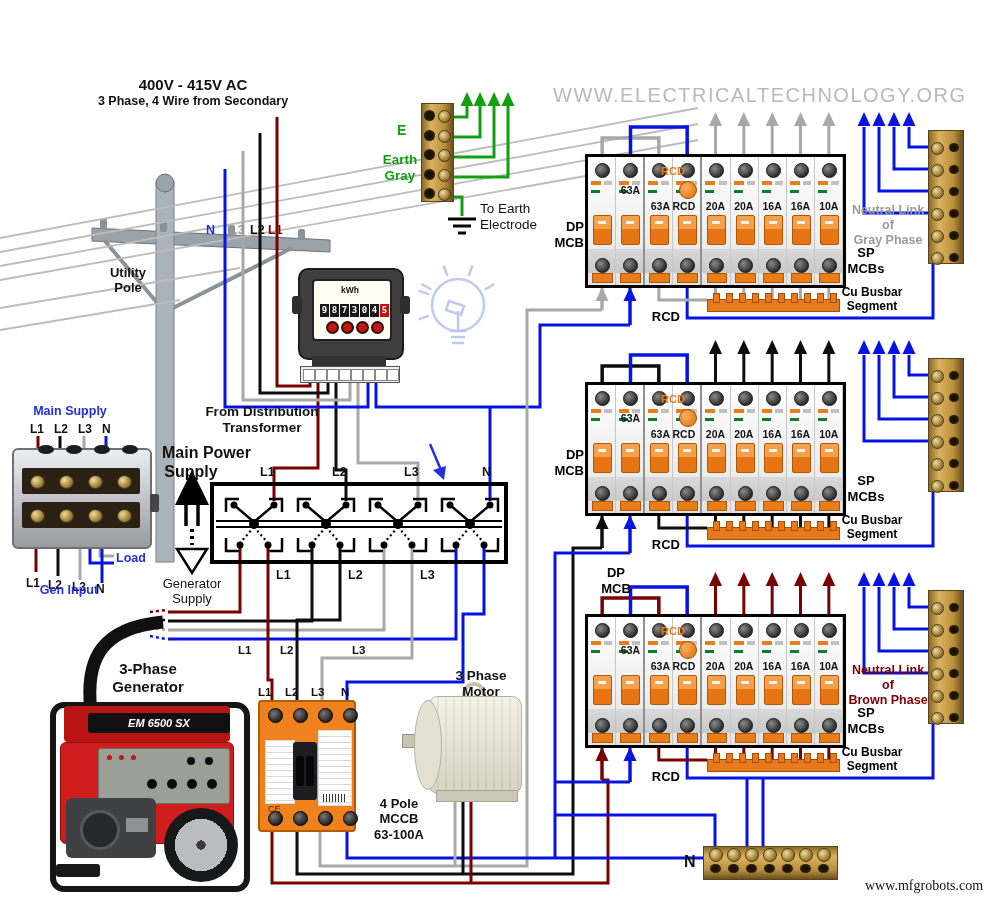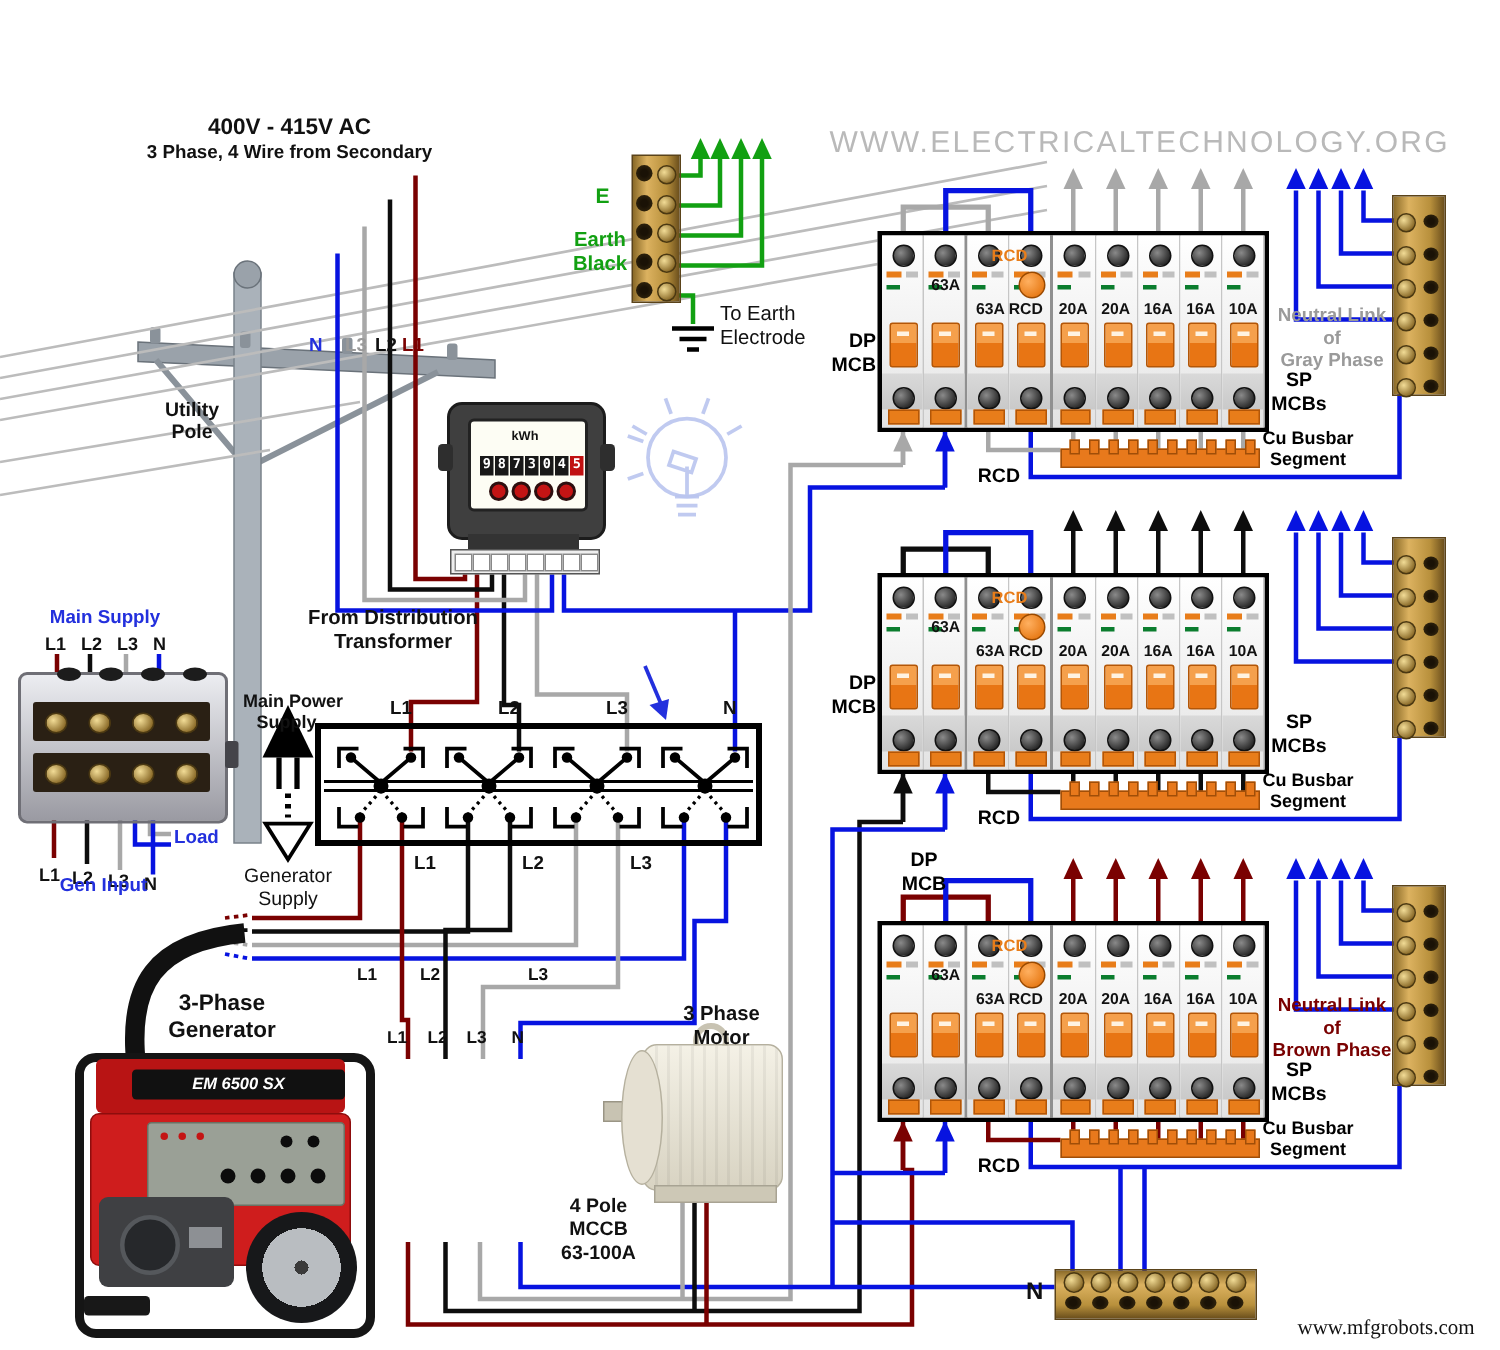--- a/index.html
+++ b/index.html
@@ -257,21 +257,21 @@
       <div>Pole</div>
     </div>
   <div class="lbl b blue" style="left:206px;top:223px;font-size:12.5px">N</div>
   <div class="lbl b gray" style="left:230px;top:223px;font-size:12.5px">L3</div>
   <div class="lbl b" style="left:250px;top:223px;font-size:12.5px">L2</div>
   <div class="lbl b dred" style="left:268px;top:223px;font-size:12.5px">L1</div>
 
   <div class="lbl b green" style="left:397px;top:122px;font-size:14px">E</div>
   <div class="lbl b green c" style="left:378px;top:152px;width:44px;font-size:13.5px">
     <div>Earth</div>
-      <div>Black</div>
+      <div>Gray</div>
     </div>
   <div class="lbl" style="left:480px;top:201px;font-size:13.5px">
     <div>To Earth</div>
       <div>Electrode</div>
     </div>
 
 
   <div class="comp" style="left:298px;top:268px;width:102px;height:88px;background:#3f3f3f;border:2px solid #1c1c1c;border-radius:10px">
     <div style="position:absolute;left:-8px;top:26px;width:10px;height:18px;background:#2e2e2e;border-radius:3px"></div>
     <div style="position:absolute;right:-8px;top:26px;width:10px;height:18px;background:#2e2e2e;border-radius:3px"></div>
@@ -294,21 +294,21 @@
       <div style="position: absolute; left: 50px; top: 2px; width: 10px; height: 10px; background: rgb(255, 255, 255); border: 1px solid rgb(136, 136, 136);"></div>
       <div style="position: absolute; left: 62px; top: 2px; width: 10px; height: 10px; background: rgb(255, 255, 255); border: 1px solid rgb(136, 136, 136);"></div>
       <div style="position: absolute; left: 74px; top: 2px; width: 10px; height: 10px; background: rgb(255, 255, 255); border: 1px solid rgb(136, 136, 136);"></div>
       <div style="position: absolute; left: 86px; top: 2px; width: 10px; height: 10px; background: rgb(255, 255, 255); border: 1px solid rgb(136, 136, 136);"></div>
     </div>
 
   <div class="lbl b c" style="left:192px;top:404px;width:140px;font-size:13.5px">
     <div>From Distribution</div>
       <div>Transformer</div>
     </div>
-  <div class="lbl b c" style="left:162px;top:460px;width:58px;font-size:12px">
+  <div class="lbl b c" style="left:162px;top:444px;width:58px;font-size:16px">
     <div>Main Power</div>
       <div>Supply</div>
     </div>
   <div class="lbl c" style="left:160px;top:576px;width:64px;font-size:13px">
     <div>Generator</div>
       <div>Supply</div>
     </div>
   <div class="lbl b" style="left:260px;top:465px;font-size:12.5px">L1</div>
   <div class="lbl b" style="left:332px;top:465px;font-size:12.5px">L2</div>
   <div class="lbl b" style="left:404px;top:465px;font-size:12.5px">L3</div>
@@ -375,20 +375,39 @@
   <div class="comp" style="left:164px;top:808px;width:74px;height:74px;border-radius:50%;background:radial-gradient(circle,#3a3a3a 0 9%,#b9bdc1 9% 50%,#17181a 50%)"></div>
   <div class="comp" style="left:56px;top:864px;width:44px;height:13px;background:#181818;border-radius:3px"></div>
 
   <div class="lbl b" style="left:238px;top:644px;font-size:11.5px">L1</div>
   <div class="lbl b" style="left:280px;top:644px;font-size:11.5px">L2</div>
   <div class="lbl b" style="left:352px;top:644px;font-size:11.5px">L3</div>
   <div class="lbl b" style="left:258px;top:686px;font-size:11.5px">L1</div>
   <div class="lbl b" style="left:285px;top:686px;font-size:11.5px">L2</div>
   <div class="lbl b" style="left:311px;top:686px;font-size:11.5px">L3</div>
   <div class="lbl b" style="left:341px;top:686px;font-size:11.5px">N</div>
+  <div class="comp" style="left:258px;top:700px;width:94px;height:128px;background:#f0811f;border:2px solid #b35c07;border-radius:4px" id="mccbbody">
+    <div style="position:absolute;left:5px;top:38px;width:28px;height:62px;background:#fff;border:1px solid #ddd;background-image:repeating-linear-gradient(#fff 0 5px,#d8d8d8 5px 6px)"></div>
+    <div style="position:absolute;left:58px;top:28px;width:32px;height:74px;background:#fff;border:1px solid #ddd;background-image:repeating-linear-gradient(#fff 0 5px,#d8d8d8 5px 6px)">
+      <div style="position:absolute;left:4px;bottom:3px;width:24px;height:8px;background:repeating-linear-gradient(90deg,#333 0 1px,#fff 1px 3px)"></div>
+      </div>
+    <div style="position:absolute;left:33px;top:40px;width:24px;height:58px;background:#1d1d1f;border-radius:3px">
+      <div style="position:absolute;left:3px;top:14px;width:8px;height:30px;background:#060606;border-radius:2px"></div>
+      <div style="position:absolute;left:13px;top:14px;width:8px;height:30px;background:#060606;border-radius:2px"></div>
+      </div>
+    <div class="lbl" style="left:8px;top:102px;font-size:9px;color:#333;position:absolute">CE</div>
+  <div style="position: absolute; left: 8px; top: 6px; width: 13px; height: 13px; border-radius: 50%; background: radial-gradient(circle at 35% 35%, rgb(119, 119, 119), rgb(34, 34, 34) 70%); border: 1px solid rgb(0, 0, 0);"></div>
+      <div style="position: absolute; left: 8px; top: 109px; width: 13px; height: 13px; border-radius: 50%; background: radial-gradient(circle at 35% 35%, rgb(119, 119, 119), rgb(34, 34, 34) 70%); border: 1px solid rgb(0, 0, 0);"></div>
+      <div style="position: absolute; left: 33px; top: 6px; width: 13px; height: 13px; border-radius: 50%; background: radial-gradient(circle at 35% 35%, rgb(119, 119, 119), rgb(34, 34, 34) 70%); border: 1px solid rgb(0, 0, 0);"></div>
+      <div style="position: absolute; left: 33px; top: 109px; width: 13px; height: 13px; border-radius: 50%; background: radial-gradient(circle at 35% 35%, rgb(119, 119, 119), rgb(34, 34, 34) 70%); border: 1px solid rgb(0, 0, 0);"></div>
+      <div style="position: absolute; left: 58px; top: 6px; width: 13px; height: 13px; border-radius: 50%; background: radial-gradient(circle at 35% 35%, rgb(119, 119, 119), rgb(34, 34, 34) 70%); border: 1px solid rgb(0, 0, 0);"></div>
+      <div style="position: absolute; left: 58px; top: 109px; width: 13px; height: 13px; border-radius: 50%; background: radial-gradient(circle at 35% 35%, rgb(119, 119, 119), rgb(34, 34, 34) 70%); border: 1px solid rgb(0, 0, 0);"></div>
+      <div style="position: absolute; left: 83px; top: 6px; width: 13px; height: 13px; border-radius: 50%; background: radial-gradient(circle at 35% 35%, rgb(119, 119, 119), rgb(34, 34, 34) 70%); border: 1px solid rgb(0, 0, 0);"></div>
+      <div style="position: absolute; left: 83px; top: 109px; width: 13px; height: 13px; border-radius: 50%; background: radial-gradient(circle at 35% 35%, rgb(119, 119, 119), rgb(34, 34, 34) 70%); border: 1px solid rgb(0, 0, 0);"></div>
+    </div>
   <div class="lbl b c" style="left:368px;top:796px;width:62px;font-size:13px">
     <div>4 Pole</div>
       <div>MCCB</div>
       <div>63-100A</div>
     </div>
 
   <div class="lbl b c" style="left:446px;top:668px;width:70px;font-size:13.5px">
     <div>3 Phase</div>
       <div>Motor</div>
     </div>

